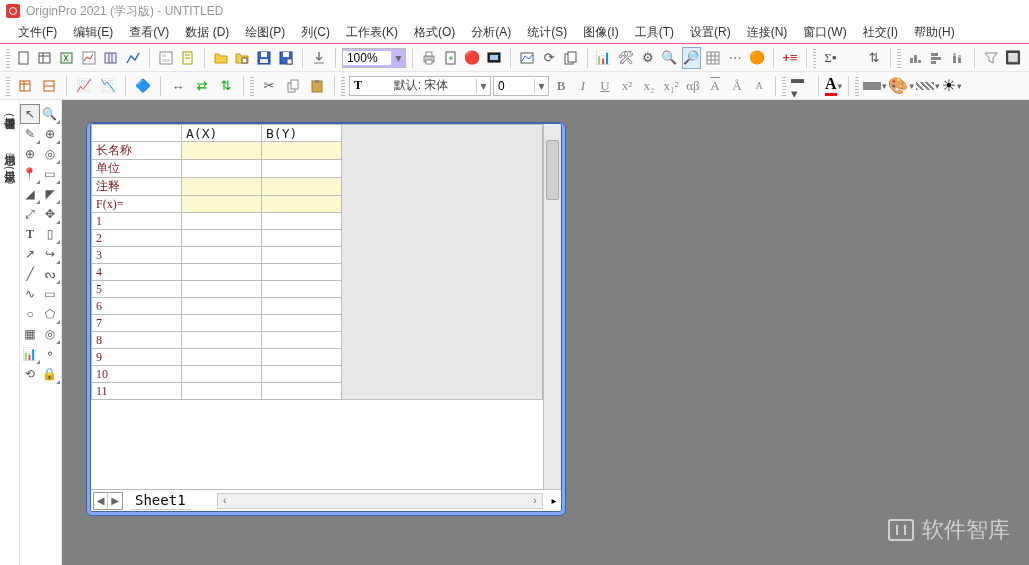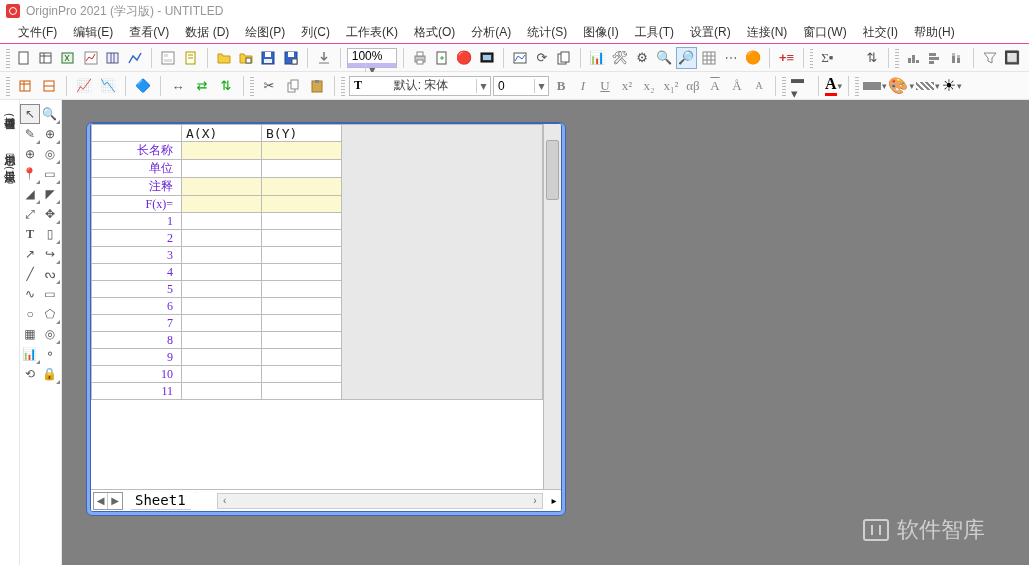--- a/index.html
+++ b/index.html
@@ -13,21 +13,21 @@
 
 .menubar { height: 22px; display: flex; align-items: center; padding: 0 10px; font-size: 12px; color: #333; border-bottom: 1px solid #ec4899; }
 .menubar span { padding: 2px 8px; cursor: pointer; }
 
 
 .toolbar { height: 28px; display: flex; align-items: center; padding: 0 6px; border-bottom: 1px solid #e5e5e5; background: #fafafa; gap: 2px; position: relative; }
 .toolbar .sep { width: 1px; height: 20px; background: #d0d0d0; margin: 0 4px; }
 .toolbar .grip { width: 4px; height: 20px; background: repeating-linear-gradient(0deg, #bbb, #bbb 1px, transparent 1px, transparent 3px); margin-right: 2px; }
 .tb-btn { width: 22px; height: 22px; display: flex; align-items: center; justify-content: center; border: 1px solid transparent; cursor: pointer; font-size: 13px; color: #555; }
 .tb-btn svg { width: 16px; height: 16px; }
-.zoom-box { display: flex; align-items: center; border: 1px solid #bbb; background: #c4b5fd; height: 20px; font-size: 12px; flex-direction: column; }
+.zoom-box { display: flex; align-items: center; border: 1px solid #bbb; background: #c4b5fd; height: 20px; font-size: 12px; }
 .zoom-box input { border: none; width: 48px; padding: 0 4px; font-size: 12px; outline: none; }
 .zoom-box .dd { width: 14px; text-align: center; color: #666; border-left: 1px solid #ccc; }
 .font-box { display: flex; align-items: center; border: 1px solid #bbb; background: #fff; height: 20px; font-size: 12px; }
 .font-box .tt { padding: 0 4px; font-weight: bold; font-family: serif; }
 .font-box input { border: none; width: 110px; padding: 0 4px; font-size: 12px; outline: none; color: #404040; text-align: center; }
 .font-box .dd, .size-box .dd { width: 14px; text-align: center; color: #666; border-left: 1px solid #ccc; }
 .size-box { display: flex; align-items: center; border: 1px solid #bbb; background: #fff; height: 20px; font-size: 12px; }
 .size-box input { border: none; width: 40px; padding: 0 4px; font-size: 12px; outline: none; }
 .fmt-btn { width: 20px; height: 22px; display: flex; align-items: center; justify-content: center; cursor: pointer; font-size: 13px; color: #888; font-family: "Times New Roman", serif; }
 .fmt-btn.b { font-weight: bold; }
@@ -54,38 +54,38 @@
 .book-title .bicon { width: 16px; height: 14px; margin-right: 6px; background: linear-gradient(#f7dc6f, #f4d03f); border: 1px solid #8B4513; position: relative; }
 .book-title .bicon::before { content: ""; position: absolute; left: 2px; top: 2px; bottom: 2px; width: 1px; background: #8B4513; }
 .book-title .bicon::after { content: ""; position: absolute; right: 2px; top: 2px; bottom: 2px; width: 4px; background: repeating-linear-gradient(0deg, #8B4513 0 1px, transparent 1px 3px); }
 .book-title .wspacer { flex: 1; }
 .book-title .wbtn { width: 30px; height: 18px; background: #e9eef7; border: 1px solid #7c91b8; border-radius: 3px; margin-left: 4px; display: flex; align-items: center; justify-content: center; color: #333b61; font-size: 12px; cursor: pointer; font-weight: bold; }
 .book-body { flex: 1; background: #fff; border: 1px solid #3b66b5; border-radius: 3px; margin: 0 3px 3px 3px; display: flex; flex-direction: column; overflow: hidden; }
 .grid-wrap { flex: 1; display: flex; overflow: hidden; }
 .grid { flex: 1; overflow: auto; }
 table { border-collapse: collapse; width: 100%; font-size: 12px; }
 th, td { border: 1px solid #bcbcbc; height: 17px; padding: 0 4px; text-align: left; font-weight: normal; }
-th.rowhdr, td.rowhdr { width: 90px; background: #fff; text-align: right; padding-right: 8px; font-family: "SimSun", serif; color: #6d28d9; }
+th.rowhdr, td.rowhdr { width: 90px; background: #fff; padding-right: 8px; font-family: "SimSun", serif; color: #7f1d1d; }
 th.colhdr { background: #fff; width: 80px; color: #222; font-family: monospace; font-size: 13px; }
 th.corner { background: #fff; }
 td.yellow { background: #fcf8d0; }
 .grey-area { background: #e8e8e8; border-left: 1px solid #bcbcbc; flex: 1; }
 .vscroll { width: 18px; background: #e9e9e9; border-left: 1px solid #bcbcbc; position: relative; }
 .vscroll .thumb { position: absolute; top: 16px; left: 2px; right: 2px; height: 60px; background: #cfcfcf; border: 1px solid #aaa; border-radius: 2px; }
 .sheet-tabs { height: 22px; display: flex; align-items: center; border-top: 1px solid #bcbcbc; background: #fff; }
 .sheet-tabs .nav { display: flex; border: 1px solid #999; margin-left: 2px; }
 .sheet-tabs .nav div { width: 14px; height: 16px; display: flex; align-items: center; justify-content: center; font-size: 10px; color: #666; border-right: 1px solid #ccc; cursor: pointer; }
 .sheet-tabs .nav div:last-child { border-right: none; }
 .sheet-tabs .tab { padding: 0 10px; height: 18px; display: flex; align-items: center; background: #fff; border-right: 1px solid #999; border-bottom: 1px solid #999; font-family: monospace; font-size: 14px; margin-left: 2px; clip-path: polygon(0 0, 100% 0, 92% 100%, 8% 100%); }
 .sheet-tabs .hscroll { flex: 1; height: 16px; margin: 0 4px 0 20px; background: #f0f0f0; border: 1px solid #ccc; display: flex; align-items: center; }
 .sheet-tabs .hscroll .ar { width: 14px; text-align: center; font-size: 10px; color: #666; }
 .sheet-tabs .hscroll .track { flex: 1; }
 
 
-.watermark { position: absolute; bottom: 20px; right: 44px; color: #ddd; font-size: 22px; display: flex; align-items: center; gap: 8px; opacity: 0.85; }
+.watermark { position: absolute; bottom: 20px; right: 19px; color: #ddd; font-size: 22px; display: flex; align-items: center; gap: 8px; opacity: 0.85; }
 .watermark .wicon { width: 26px; height: 22px; border: 2px solid #ddd; border-radius: 3px; position: relative; }
 .watermark .wicon::before, .watermark .wicon::after { content: ""; position: absolute; width: 2px; background: #ddd; top: 4px; bottom: 4px; }
 .watermark .wicon::before { left: 6px; }
 .watermark .wicon::after { right: 6px; }
 </style>
 </head>
 <body>
 
 <div class="titlebar">
   <div class="app-icon"></div>

